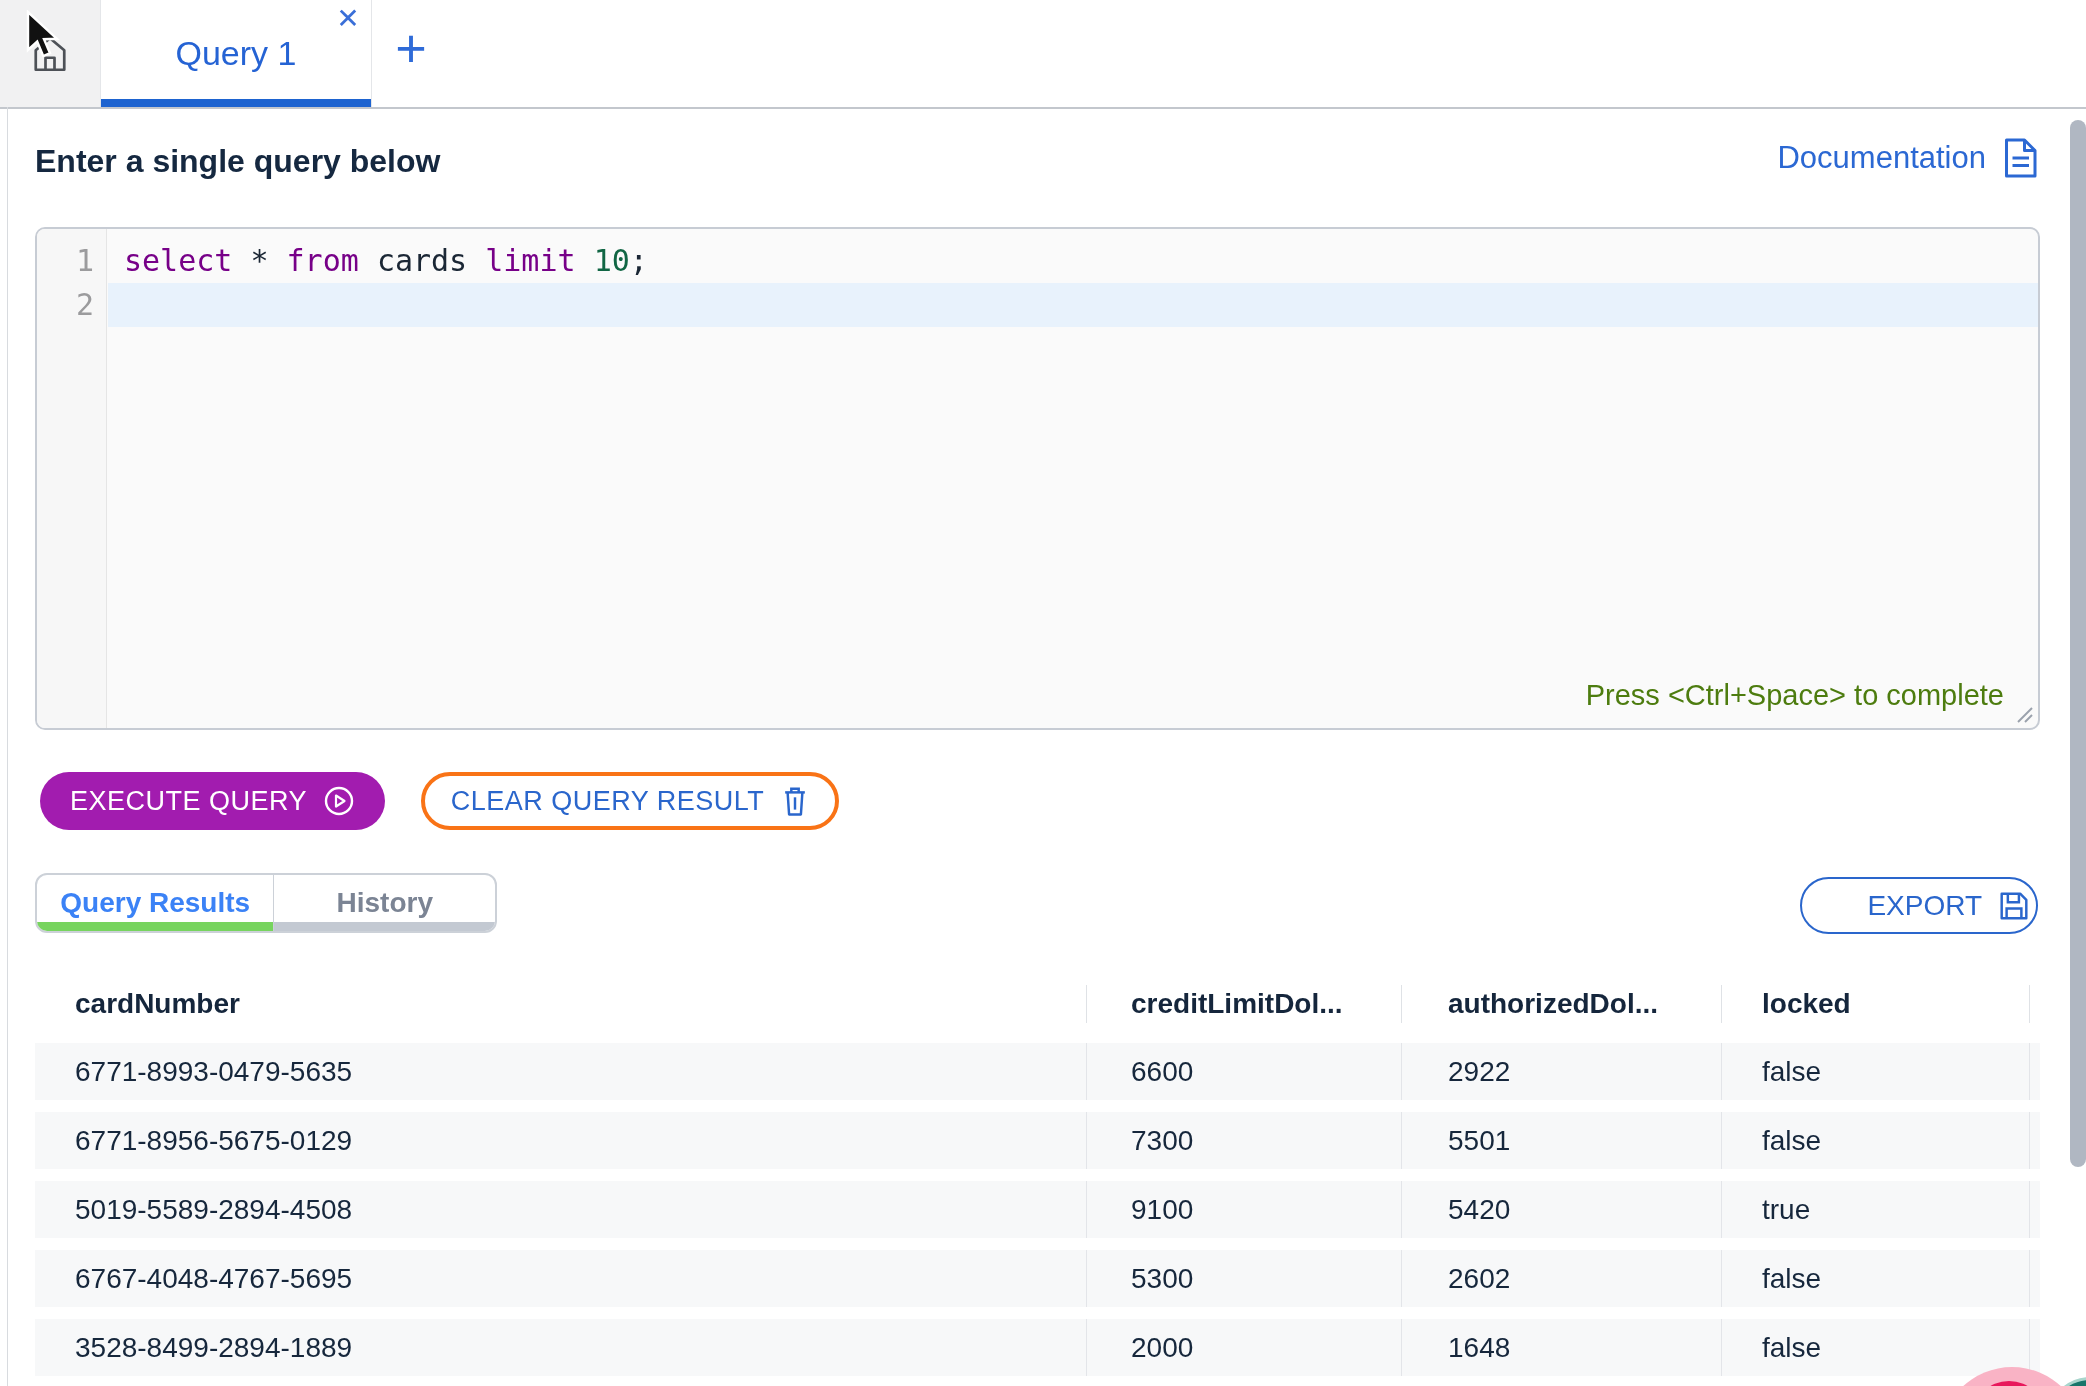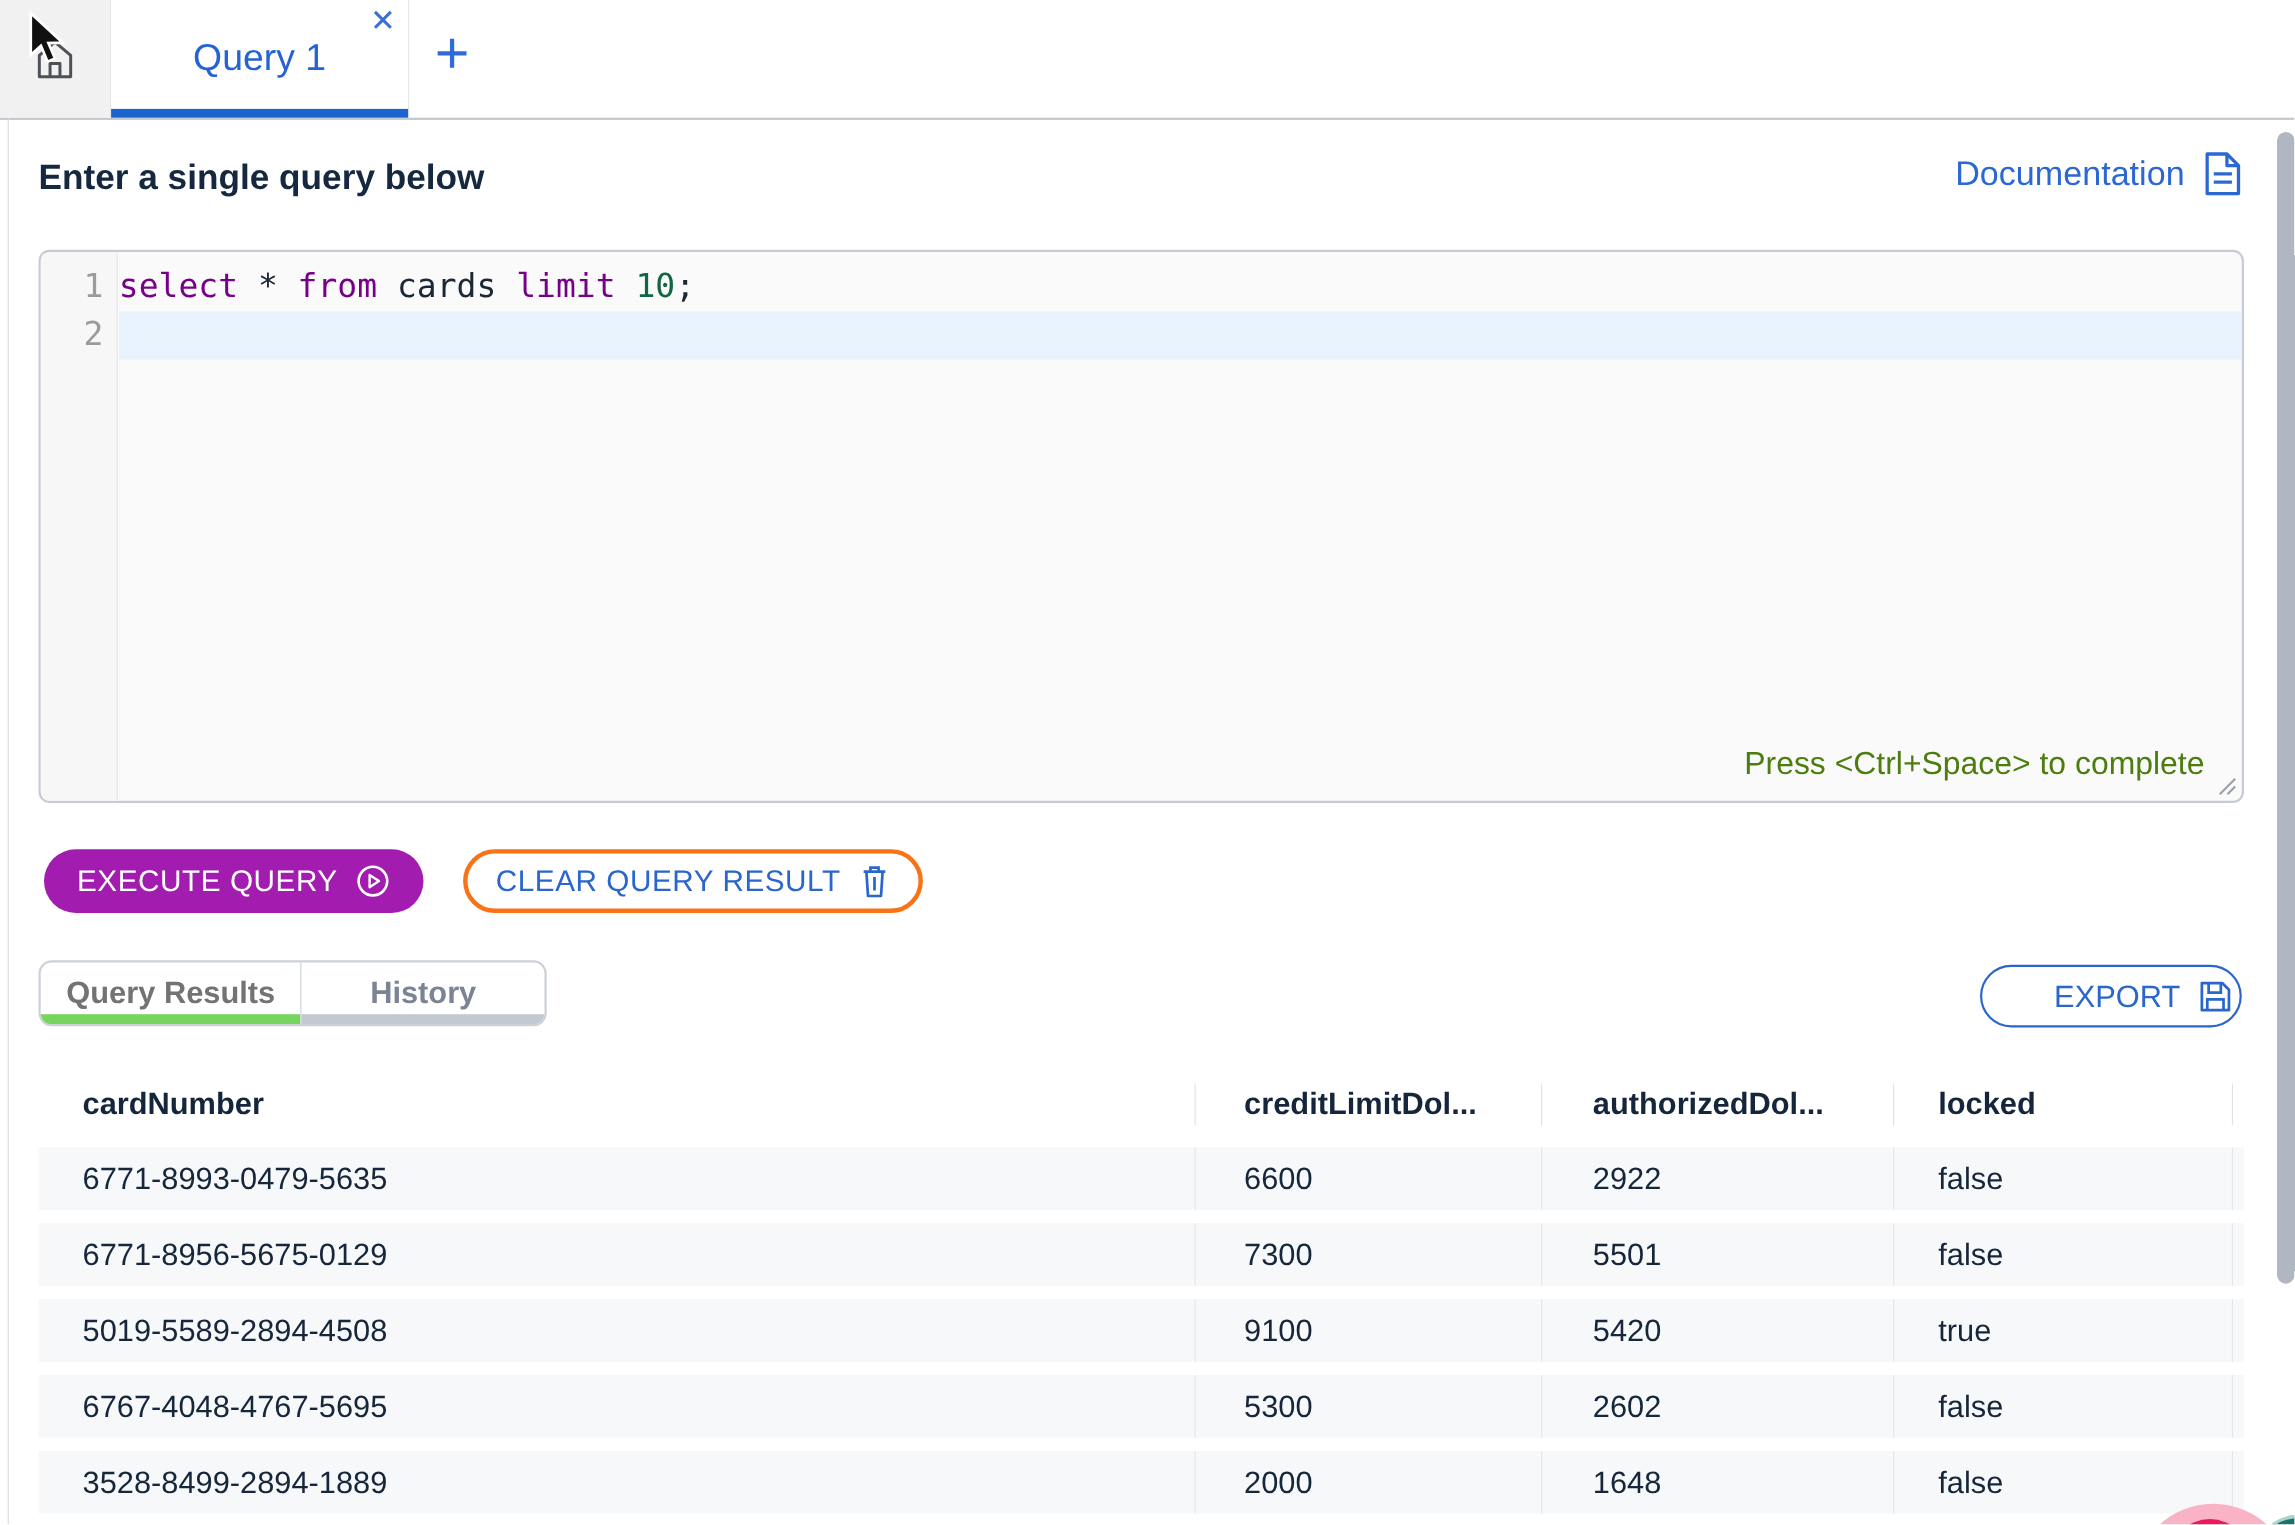--- a/index.html
+++ b/index.html
@@ -30,42 +30,42 @@
             color:#2b68d3;font-size:31px;cursor:pointer;}
 
   
   .editor{position:absolute;left:35px;top:227px;width:2005px;height:503px;background:#fafafa;
           border:2px solid #c7ccd4;border-radius:10px;box-sizing:border-box;overflow:hidden;}
   .gutter{position:absolute;left:0;top:0;width:70px;height:100%;background:#f7f7f7;
           border-right:1px solid #e5e5e5;box-sizing:border-box;padding-top:10px;}
   .gut-num{height:44px;line-height:44px;text-align:right;padding-right:12px;
            font-family:"DejaVu Sans Mono",monospace;font-size:30px;color:#9b9b9d;}
   .codearea{position:absolute;left:71px;top:0;right:0;height:100%;padding-top:10px;}
-  .code-line{height:44px;line-height:44px;white-space:pre;
+  .code-line{height:44px;line-height:44px;padding-left:16px;white-space:pre;
              font-family:"DejaVu Sans Mono",monospace;font-size:30px;color:#1b2735;}
   .code-line.active{background:#e8f2fc;}
   .tk-keyword{color:#770088;}
   .tk-number{color:#116644;}
   .tk-plain{color:#1b2735;}
   .editor-hint{position:absolute;right:34px;bottom:16px;color:#4d7c0f;font-size:29px;}
   .resize-handle{position:absolute;right:4px;bottom:4px;width:22px;height:22px;}
 
   
   .btn-row{position:absolute;left:40px;top:772px;height:58px;}
   .btn{display:inline-flex;align-items:center;justify-content:center;gap:16px;height:58px;
        border-radius:29px;font-size:27px;letter-spacing:.5px;cursor:pointer;box-sizing:border-box;}
   .btn-primary{width:345px;background:#a21caf;color:#fff;border:none;}
   .btn-outline{width:418px;background:#fff;color:#2a66cc;border:4px solid #f97316;margin-left:32px;}
 
   
   .result-tabs{position:absolute;left:35px;top:873px;width:462px;height:60px;background:#fff;
                border:2px solid #ccd1d8;border-radius:12px;box-sizing:border-box;display:flex;overflow:hidden;}
   .rtab{position:relative;height:100%;display:flex;align-items:center;justify-content:center;
         font-size:28px;font-weight:700;cursor:pointer;}
-  .rtab.active{color:#737373;}
+  .rtab.active{color:#3b82f6;}
   .rtab.inactive{color:#7b8494;border-left:1px solid #ccd1d8;}
   .rtab .bar{position:absolute;left:0;bottom:0;width:100%;height:9px;}
   .rtab.active .bar{background:#77d45e;}
   .rtab.inactive .bar{background:#c3c9d2;}
 
   .export-btn{position:absolute;left:1800px;top:877px;width:238px;height:57px;background:#fff;
               border:2px solid #2a66cc;border-radius:29px;color:#2a66cc;font-size:28px;
               display:flex;align-items:center;justify-content:flex-end;gap:16px;box-sizing:border-box;cursor:pointer;}
 
   

